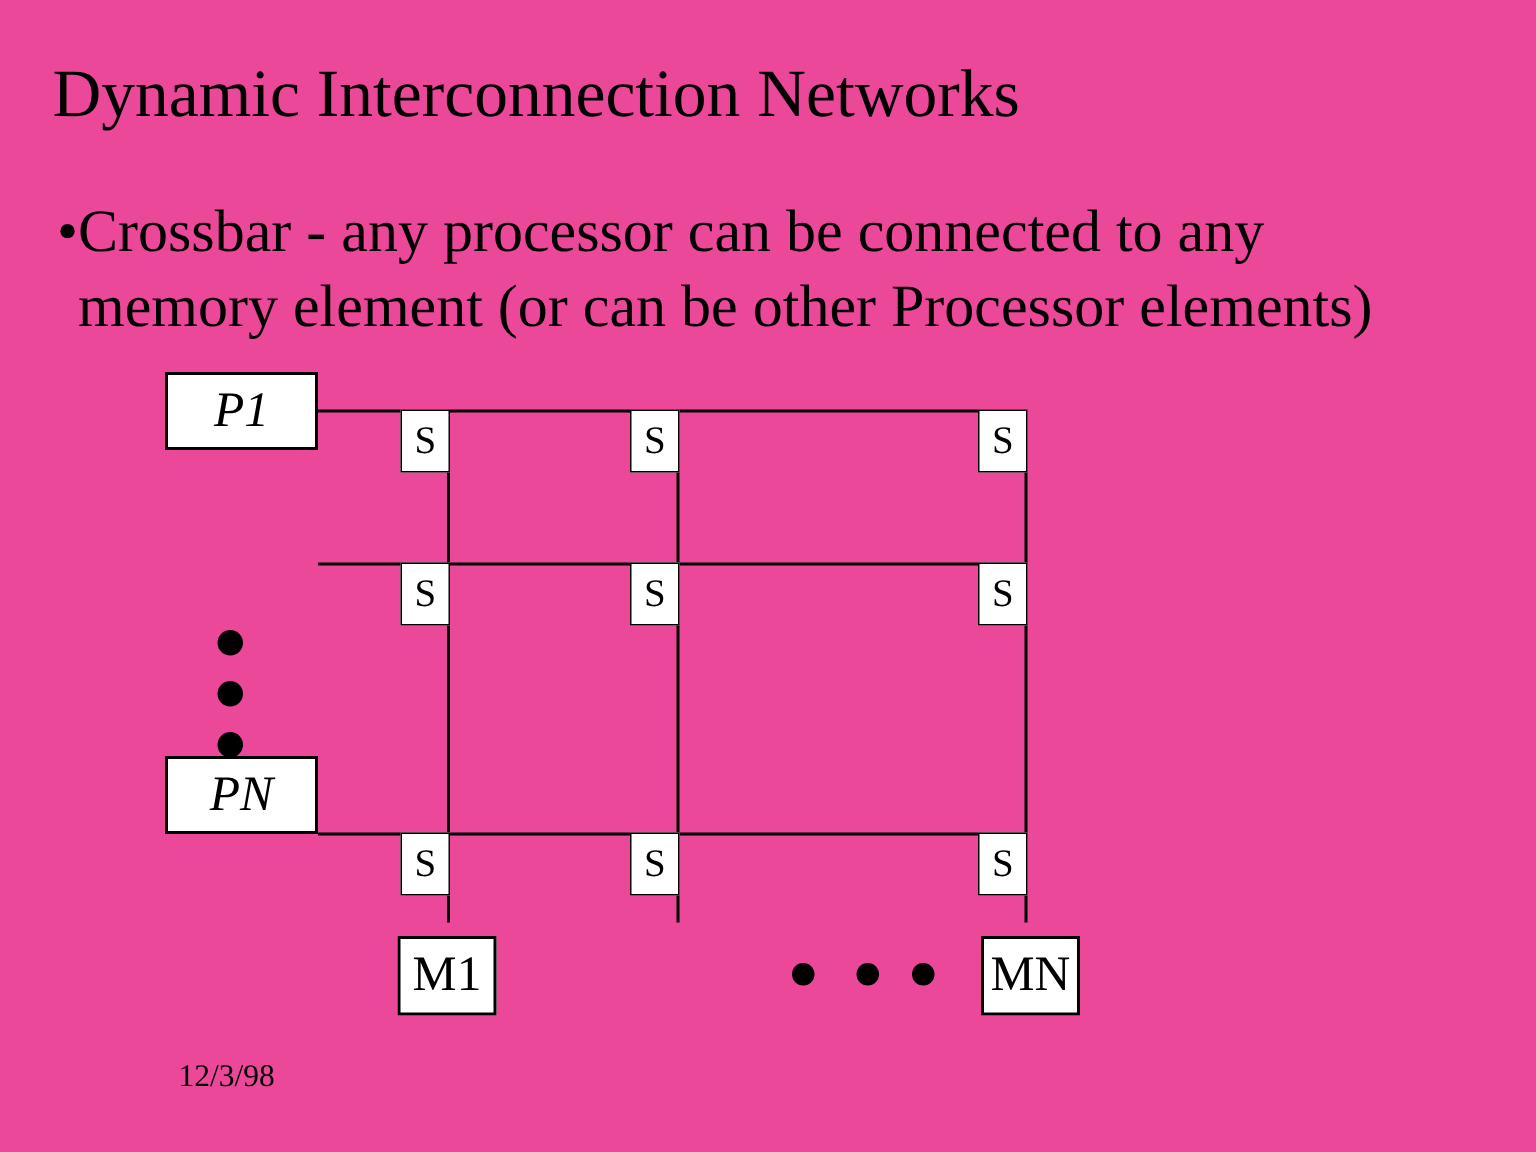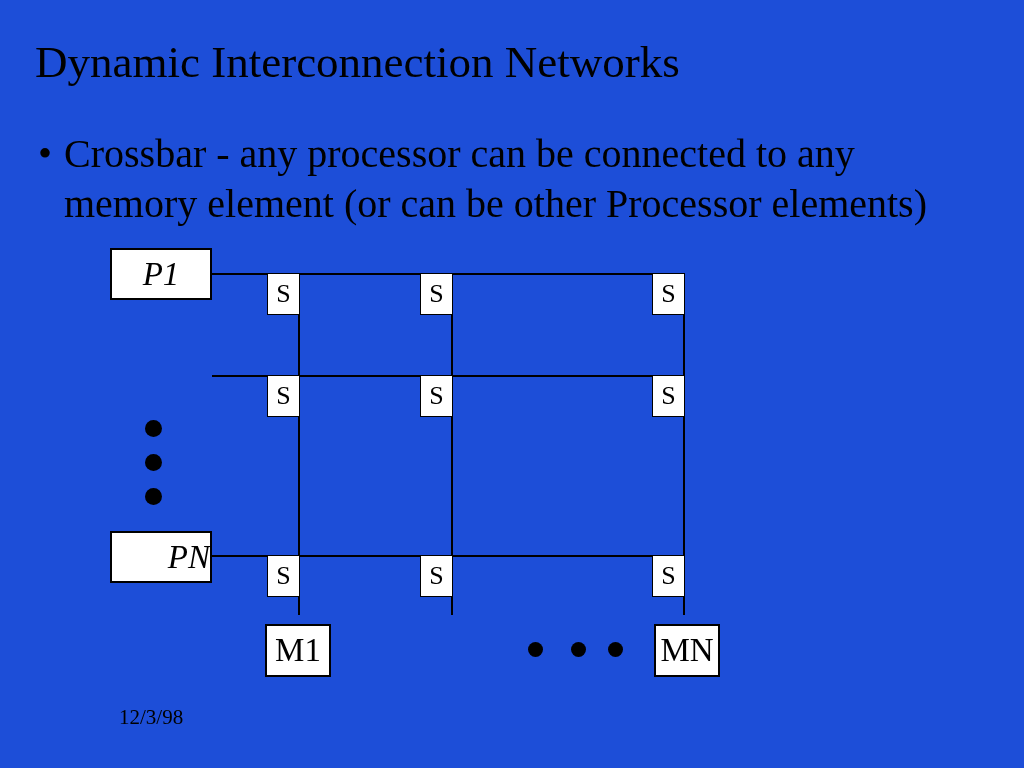--- a/index.html
+++ b/index.html
@@ -4,21 +4,21 @@
 <style>
   html, body {
     margin: 0;
     padding: 0;
     background: #888;
   }
   .slide {
     position: relative;
     width: 1024px;
     height: 768px;
-    background: #1d4ed8;
+    background: #ec4899;
     color: #000000;
     font-family: "Liberation Serif", "DejaVu Serif", serif;
     overflow: hidden;
   }
   .abs { position: absolute; }
 
   
   .title {
     left: 35px;
     top: 36px;
@@ -28,41 +28,41 @@
   }
 
   
   .bullet-marker {
     left: 38px;
     top: 129px;
     font-size: 40px;
     line-height: 50px;
   }
   .bullet-text {
-    left: 64px;
+    left: 52px;
     top: 129px;
     width: 900px;
     font-size: 40px;
     line-height: 50px;
   }
 
   
   .pbox, .mbox {
     border: 2px solid #000;
     box-sizing: border-box;
     display: flex;
     align-items: center;
     justify-content: center;
     font-size: 33px;
     background: #fff;
   }
   .pbox { left: 110px; width: 102px; height: 52px; font-style: italic; }
   .pbox.p1 { top: 248px; }
   .pbox.p2 { top: 351px; }
-  .pbox.pn { top: 531px; justify-content: flex-end; }
+  .pbox.pn { top: 504px; }
 
   .mbox { top: 624px; width: 66px; height: 53px; }
   .mbox.m1 { left: 265px; }
   .mbox.m2 { left: 410px; }
   .mbox.mn { left: 654px; }
 
   
   .row-line {
     left: 212px;
     width: 473px;

